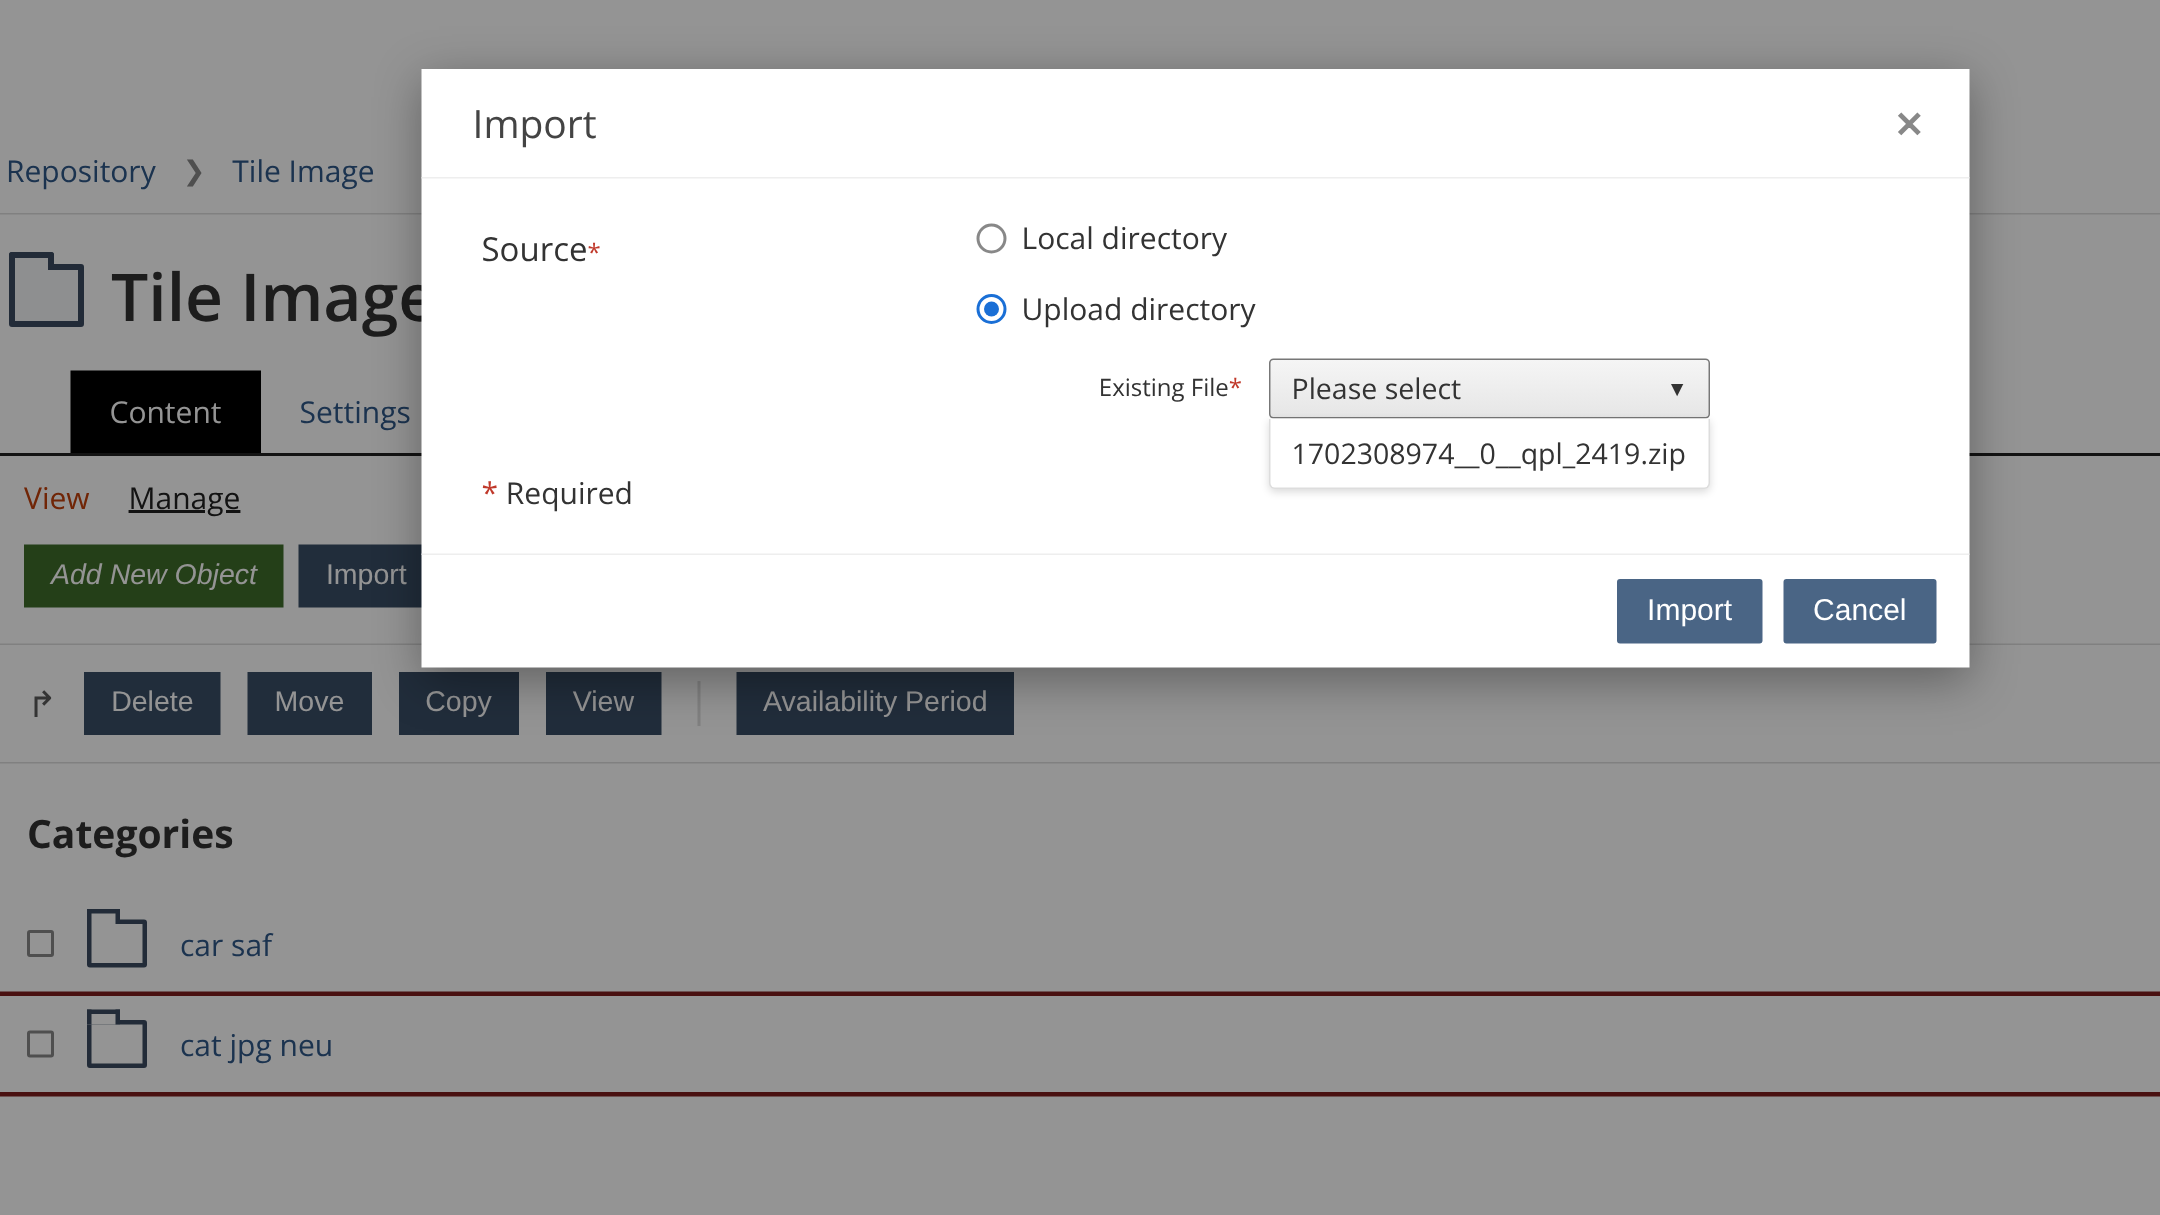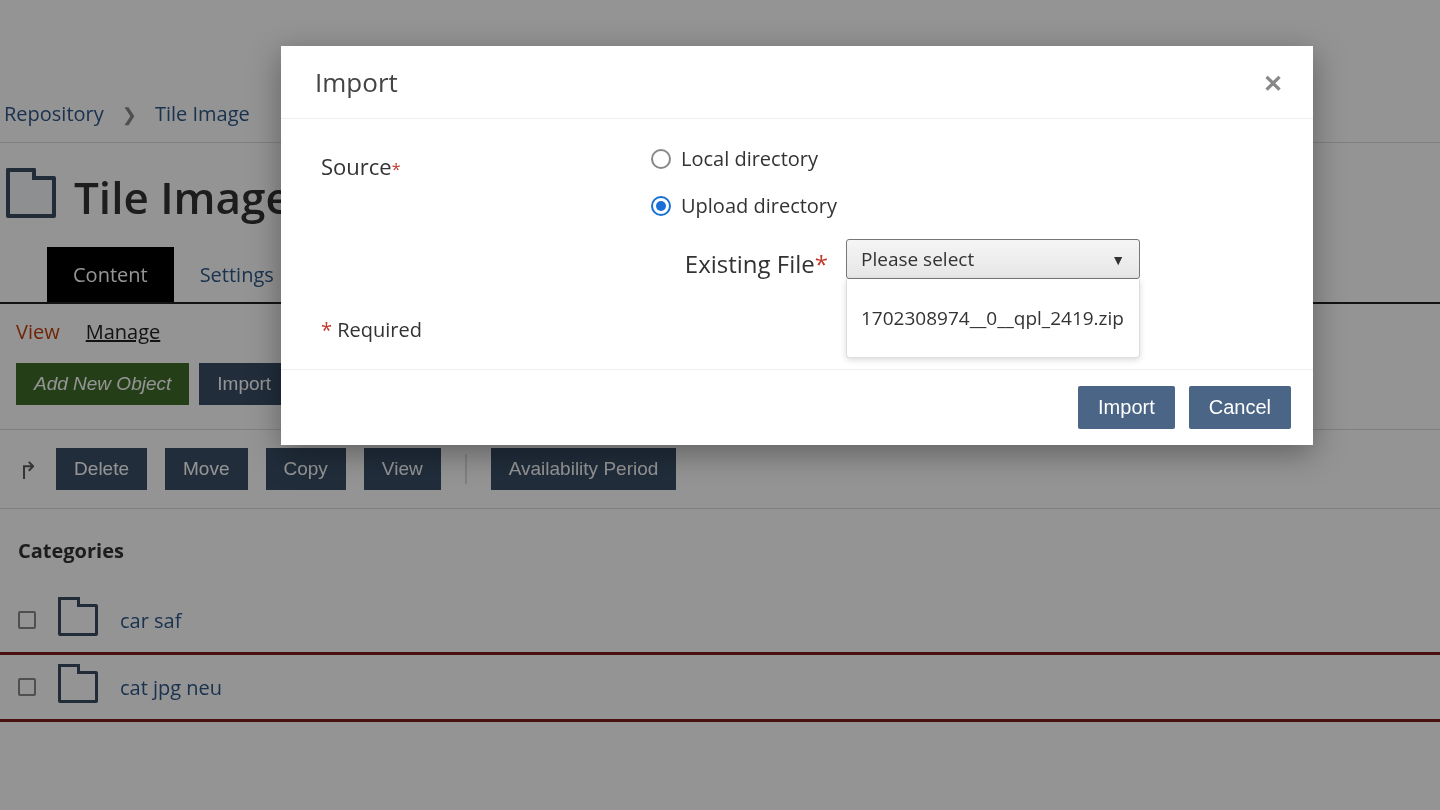--- a/index.html
+++ b/index.html
@@ -119,21 +119,21 @@
   .move-icon {
     font-size: 24px;
     color: #5a5a5a;
   }
   .bulk-row .sep {
     width: 2px; height: 30px; background: #ddd;
     margin: 0 6px;
   }
 
   .section-title {
-    font-size: 20px;
+    font-size: 26px;
     font-weight: 700;
     padding: 28px 18px 24px 18px;
     color: #333;
   }
   .list-row {
     display: flex;
     align-items: center;
     gap: 22px;
     padding: 16px 18px;
     border-bottom: 3px solid #7f1d1d;
@@ -242,21 +242,21 @@
 
   .existing-row {
     display: flex;
     align-items: flex-start;
     margin-top: 8px;
   }
   .existing-label {
     width: 195px;
     text-align: right;
     padding-right: 18px;
-    font-size: 24px;
+    font-size: 16px;
     color: #333;
     padding-top: 8px;
   }
   .select-wrap { position: relative; }
   .select {
     width: 294px;
     height: 40px;
     border: 1px solid #777;
     border-radius: 3px;
     background: linear-gradient(#f5f5f5,#e6e6e6);
@@ -275,21 +275,21 @@
   .dropdown {
     position: absolute;
     top: 40px;
     left: 0;
     width: 294px;
     background: #fff;
     border: 1px solid #ddd;
     border-top: none;
     border-radius: 0 0 4px 4px;
     box-shadow: 0 2px 6px rgba(0,0,0,.15);
-    padding: 26px 14px;
+    padding: 10px 14px;
     font-size: 19px;
     color: #333;
   }
 
   .required-note {
     margin-top: 36px;
     font-size: 20px;
     color: #333;
   }
 

